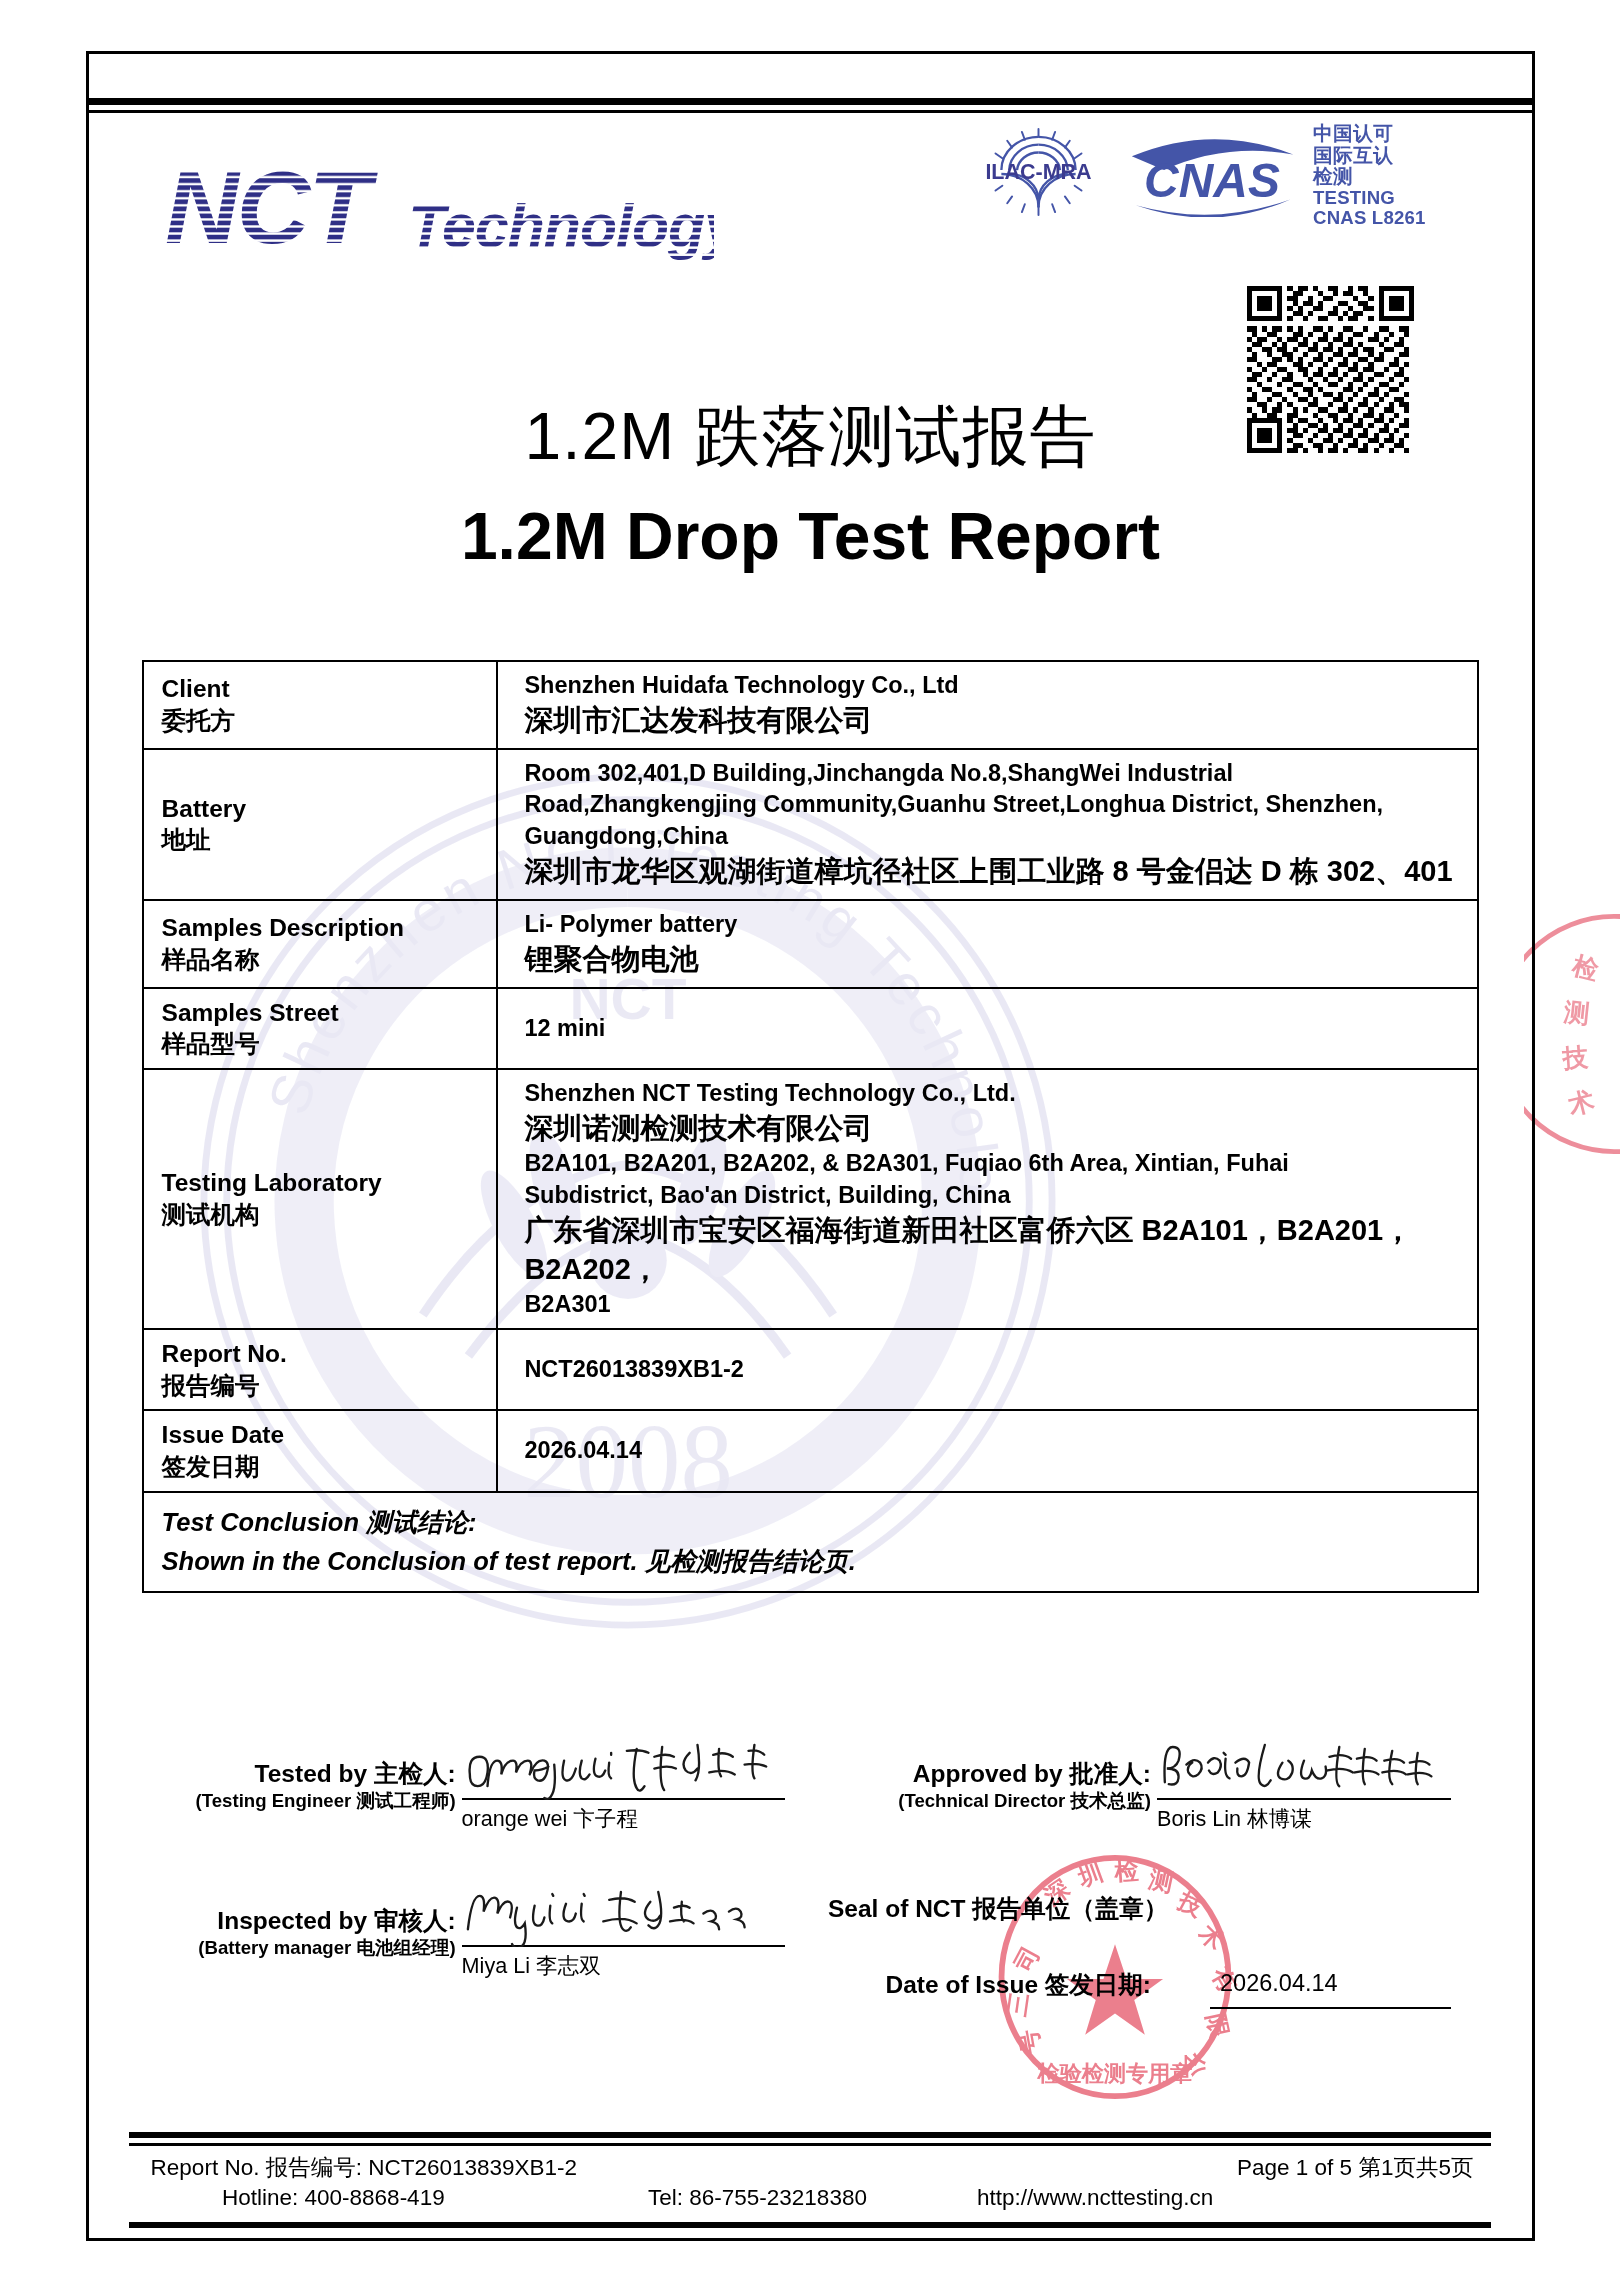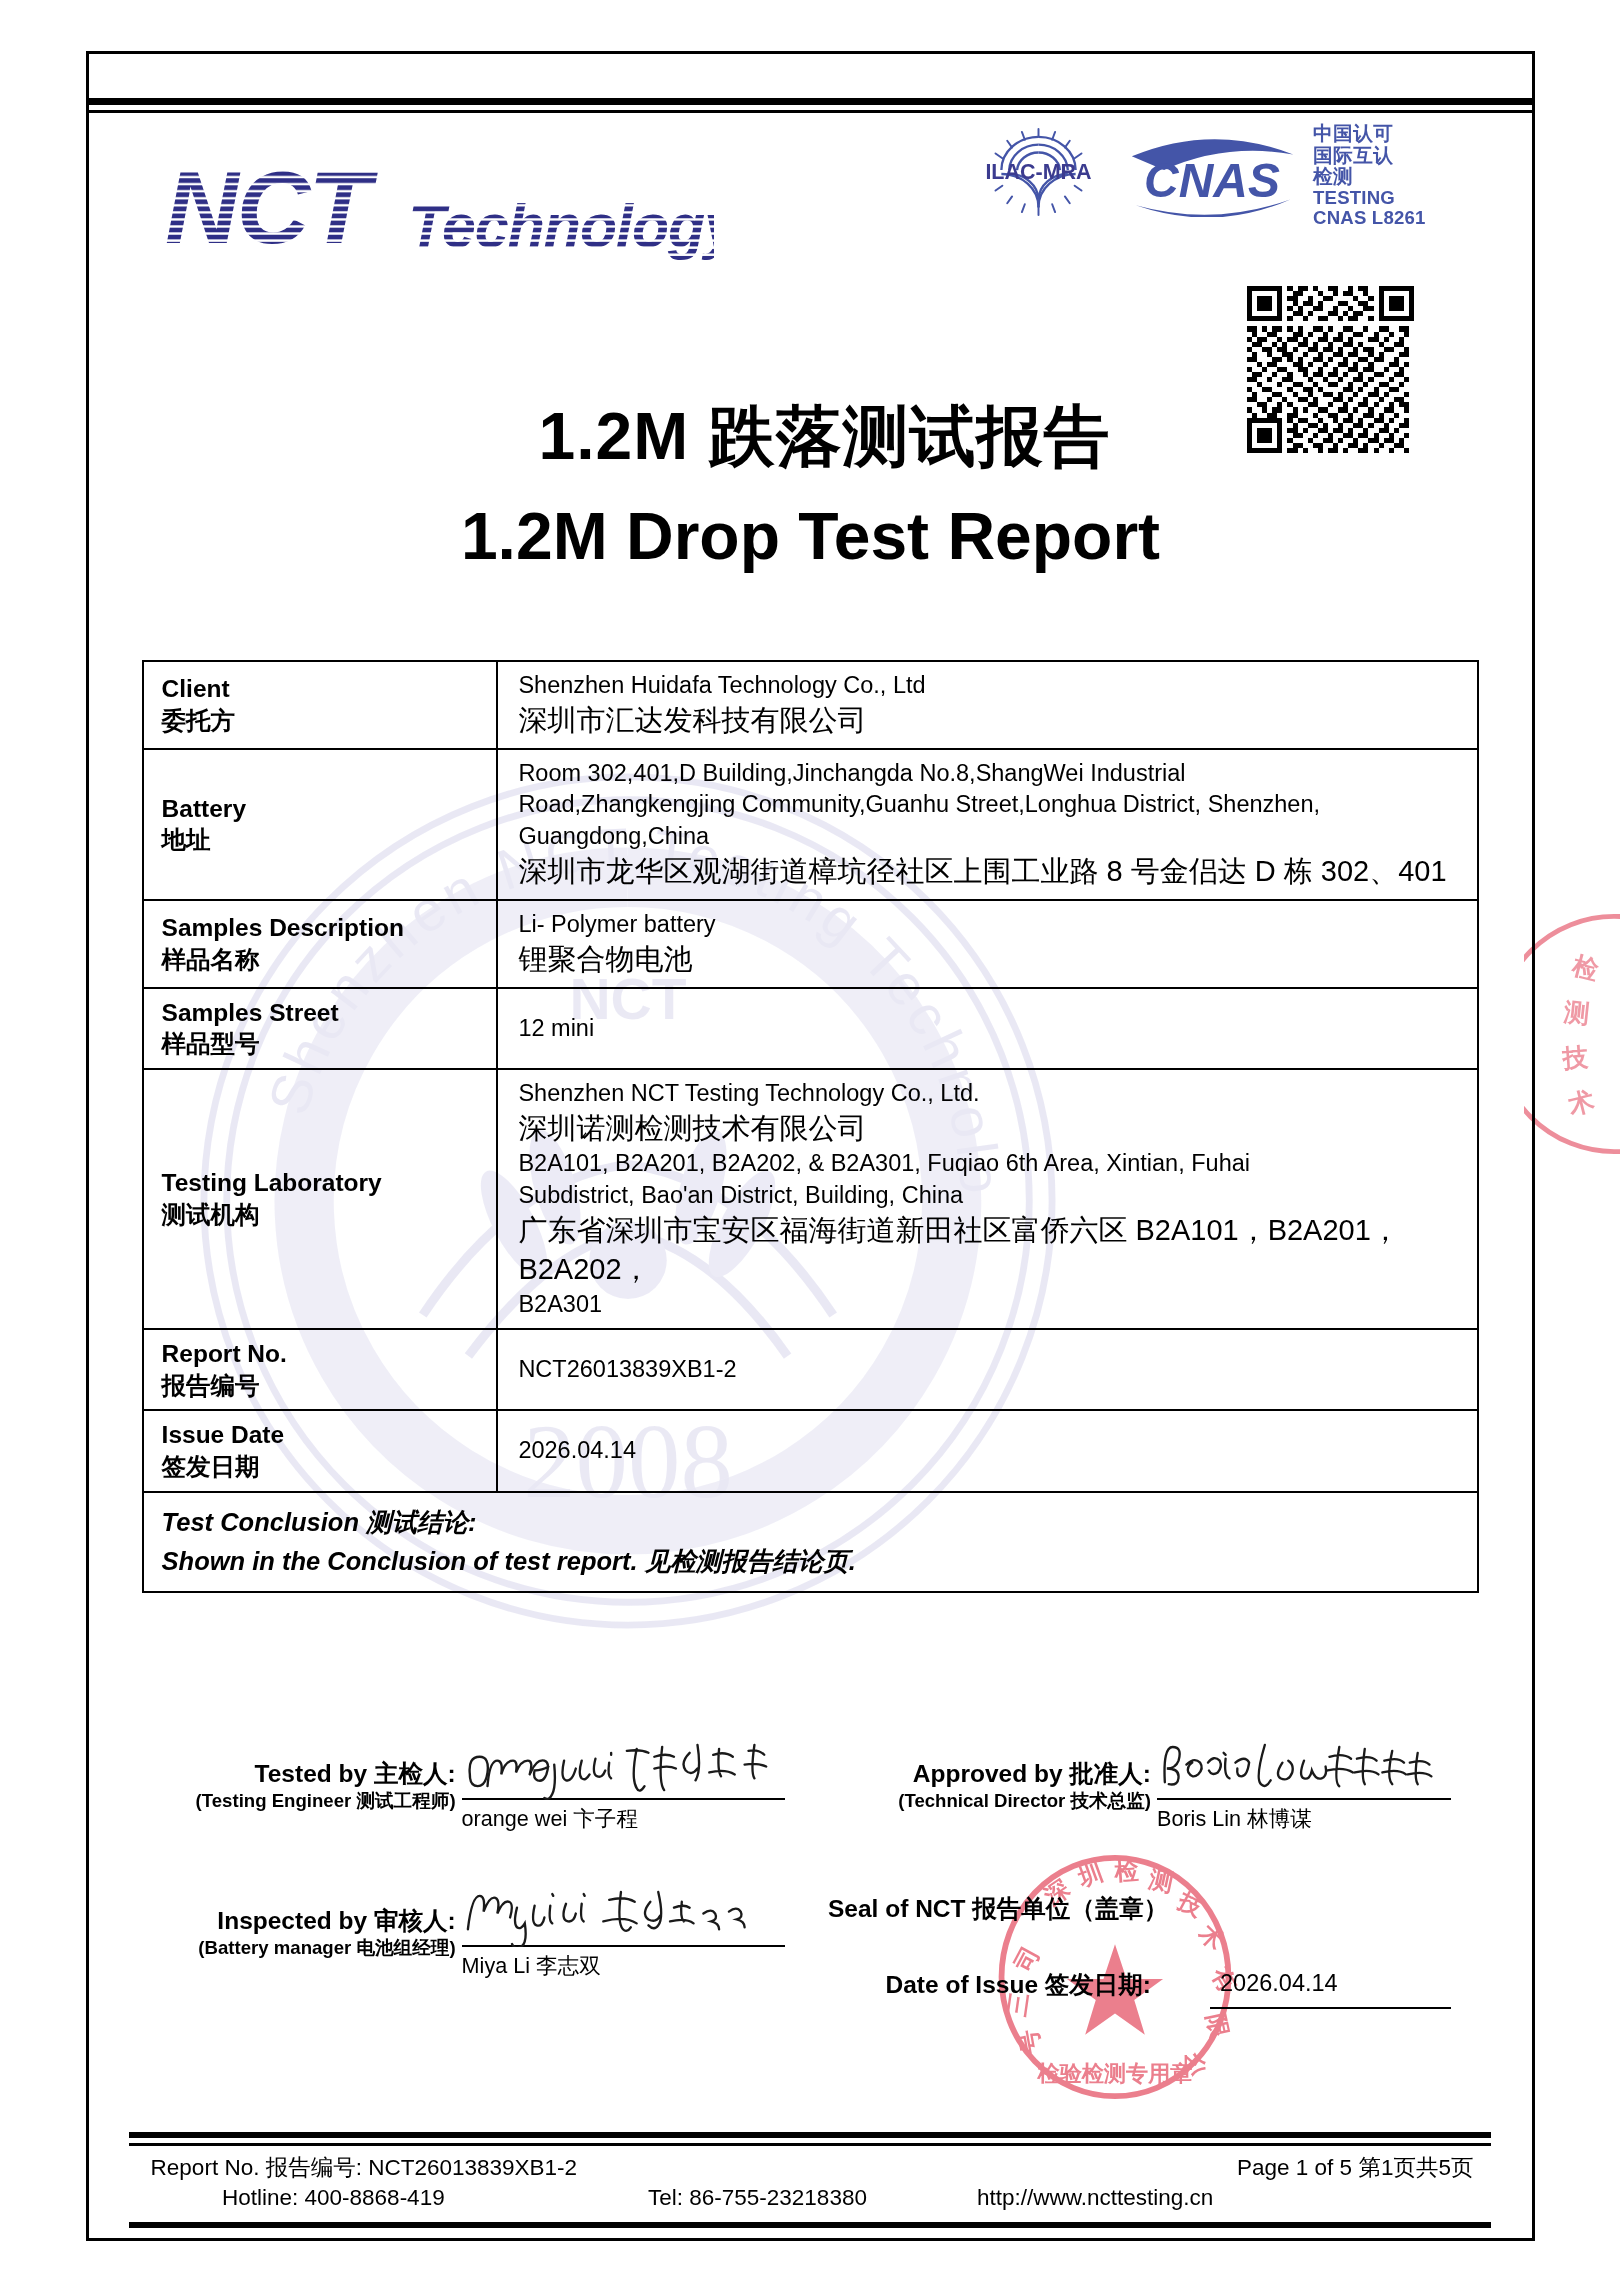--- a/index.html
+++ b/index.html
@@ -45,22 +45,22 @@
     position:absolute;left:338px;top:-2px;width:157px;
     color:#4455a8;font-weight:bold;line-height:1.10;
   }
   .cert-text .cn{font-size:19.6px;letter-spacing:0.5px;}
   .cert-text .en{font-size:18.6px;letter-spacing:0.2px;}
 
   .qr{position:absolute;left:1247px;top:286px;width:167px;height:167px;}
 
   
   .title-cn{
-    position:absolute;left:100px;top:392px;width:1449px;text-align:center;
-    font-size:66px;font-weight:bold;color:#000;letter-spacing:1px;
+    position:absolute;left:86px;top:392px;width:1449px;text-align:center;
+    font-size:66px;font-weight:normal;color:#000;letter-spacing:1px;
     font-family:"Liberation Sans","DejaVu Sans",sans-serif;
   }
   .title-en{
     position:absolute;left:86px;top:498px;width:1449px;text-align:center;
     font-size:66px;font-weight:bold;color:#000;letter-spacing:0px;
   }
 
   
   .info-table{
     position:absolute;left:142px;top:660px;width:1337px;
@@ -69,22 +69,22 @@
   }
   .info-table td{
     border:2px solid #000;vertical-align:middle;
     padding:7.8px 11.8px;background:transparent;
   }
   .info-table td.lbl{
     width:323px;font-size:24.5px;font-weight:bold;line-height:1.30;
     padding-left:17.6px;
   }
   .info-table td.val{
-    font-size:23.5px;font-weight:normal;line-height:1.34;
-    padding-left:20px;
+    font-size:23.5px;font-weight:bold;line-height:1.34;
+    padding-left:26px;
   }
   .info-table td.val .cjk{font-size:29px;}
   .lbl .l2{display:block;}
   .conc td{font-size:25.5px;font-weight:bold;line-height:1.55;padding:9.8px 17.6px;font-style:italic;}
 
   
   .sig{position:absolute;left:142px;top:1735px;width:1343px;height:294px;}
   .sig-col{position:absolute;top:0;width:627px;}
   .sig-col.left{left:19.6px;}
   .sig-col.right{left:686px;}

